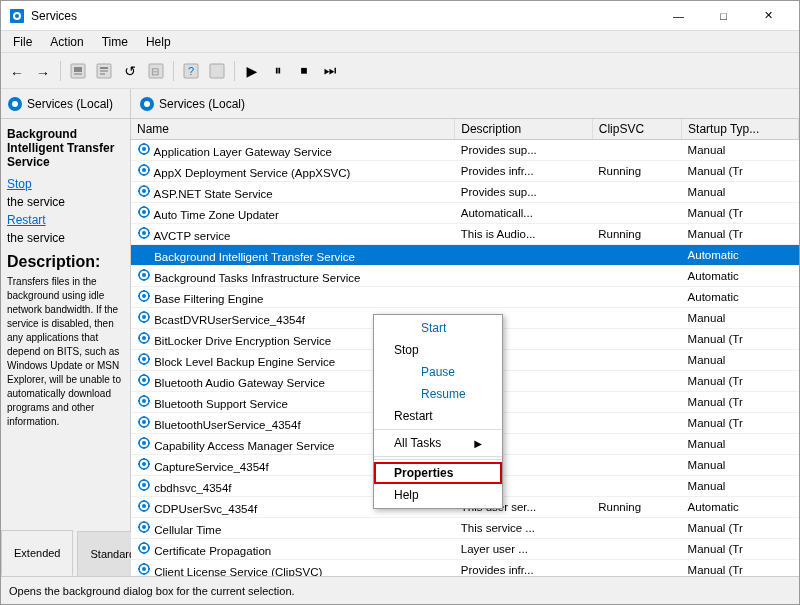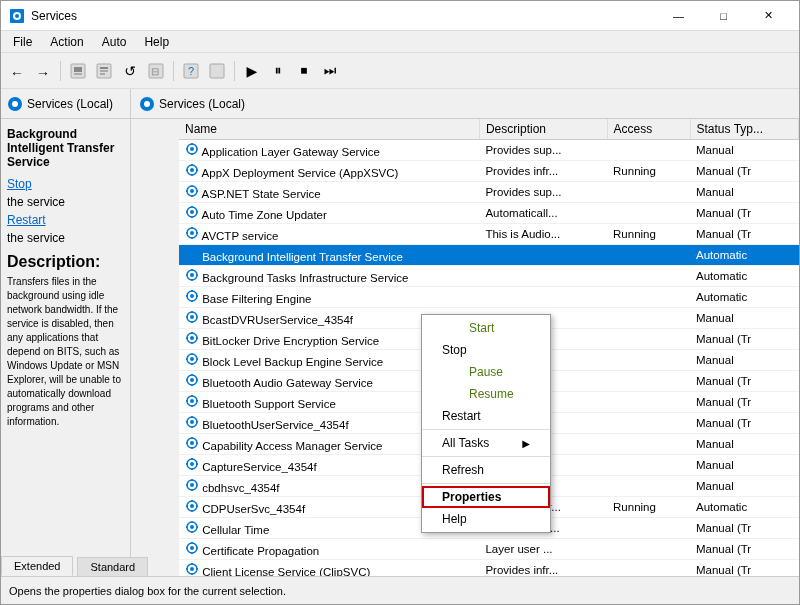--- a/index.html
+++ b/index.html
@@ -45,30 +45,30 @@
     .table-container { flex: 1; overflow-y: auto; overflow-x: hidden; background: #fff; position: relative; }
     table { width: 100%; border-collapse: collapse; font-size: 12px; }
     thead tr { background: #f0f0f0; }
     th { text-align: left; padding: 3px 6px; border-bottom: 1px solid #ccc; border-right: 1px solid #ddd; font-weight: normal; font-size: 12px; cursor: pointer; white-space: nowrap; }
     td { padding: 2px 6px; border-bottom: 1px solid #f0f0f0; white-space: nowrap; font-size: 11.5px; }
     tr.selected td { background: #0078d4; color: #fff; }
 
     
     .context-menu { position: absolute; background: #fff; border: 1px solid #999; box-shadow: 2px 2px 6px rgba(0,0,0,0.3); z-index: 100; min-width: 130px; padding: 2px 0; }
     .context-menu-item { padding: 4px 20px; cursor: pointer; font-size: 12px; display: flex; align-items: center; justify-content: space-between; }
-    .context-menu-item.disabled { color: #4d7c0f; cursor: default; padding-left: 47px; }
+    .context-menu-item.disabled { color: #0369a1; cursor: default; padding-left: 47px; }
     .context-menu-sep { height: 1px; background: #ddd; margin: 2px 0; }
     .context-menu-arrow { font-size: 10px; }
 
     
     .status-bar { height: 28px; background: #f0f0f0; border-top: 1px solid #ccc; display: flex; align-items: center; padding: 0 8px; font-size: 11px; }
 
     
     .tabs-bar { height: 24px; display: flex; align-items: flex-end; padding: 0 0; }
-    .tab { padding: 3px 12px; border: 1px solid #ccc; border-bottom: none; background: #e0e0e0; font-size: 11px; cursor: pointer; margin-right: 4px; }
+    .tab { padding: 16px 12px; border: 1px solid #ccc; border-bottom: none; background: #e0e0e0; font-size: 11px; cursor: pointer; margin-right: 4px; }
     .tab.active { background: #f0f0f0; border-bottom: 1px solid #f0f0f0; }
 
     
     .table-container::-webkit-scrollbar { width: 16px; }
     .table-container::-webkit-scrollbar-track { background: #f0f0f0; }
     .table-container::-webkit-scrollbar-thumb { background: #c0c0c0; border: 1px solid #999; }
 
     .gear-icon-svg { width: 14px; height: 14px; }
   </style>
 </head>
@@ -88,21 +88,21 @@
     <div class="title-bar-controls">
       <button class="title-control">—</button>
       <button class="title-control">□</button>
       <button class="title-control close">✕</button>
     </div>
   </div>
 
   <div class="menu-bar">
     <span class="menu-item">File</span>
     <span class="menu-item">Action</span>
-    <span class="menu-item">Auto</span>
+    <span class="menu-item">Time</span>
     <span class="menu-item">Help</span>
   </div>
 
   <div class="toolbar">
     <button class="toolbar-btn">←</button>
     <button class="toolbar-btn">→</button>
     <div class="toolbar-sep"></div>
     <button class="toolbar-btn">
       <svg width="16" height="16" viewBox="0 0 16 16">
           <rect x="1" y="1" width="14" height="14" rx="1" fill="#ddd" stroke="#aaa"></rect>
@@ -173,28 +173,28 @@
 
     <div class="main-panel">
       <div class="main-header">
         <svg width="16" height="16" viewBox="0 0 16 16">
           <circle cx="8" cy="8" r="7" fill="#0078d4"></circle>
           <circle cx="8" cy="8" r="3" fill="#fff"></circle>
         </svg>
         <span>Services (Local)</span>
       </div>
 
-      <div class="table-container" style="position:relative;margin-left:48px;">
+      <div class="table-container" style="position:relative;">
         <table>
           <thead>
             <tr>
               <th style="width:220px;">Name</th>
               <th style="width:100px;">Description</th>
-              <th style="width:65px;">Access</th>
-              <th style="width:85px;">Status Typ...</th>
+              <th style="width:65px;">ClipSVC</th>
+              <th style="width:85px;">Startup Typ...</th>
             </tr>
           </thead>
           <tbody id="services-tbody">
           <tr>
                 <td><svg class="gear-icon-svg" viewBox="0 0 14 14">
                     <circle cx="7" cy="7" r="5" fill="none" stroke="#0078d4" stroke-width="1.5"></circle>
                     <circle cx="7" cy="7" r="2" fill="#0078d4"></circle>
                     <line x1="7" y1="1" x2="7" y2="3" stroke="#0078d4" stroke-width="1.5"></line>
                     <line x1="7" y1="11" x2="7" y2="13" stroke="#0078d4" stroke-width="1.5"></line>
                     <line x1="1" y1="7" x2="3" y2="7" stroke="#0078d4" stroke-width="1.5"></line>
@@ -482,31 +482,28 @@
             </div>
             <div class="context-menu-item">
               <span>Restart</span>
             </div>
             <div class="context-menu-sep"></div>
             <div class="context-menu-item">
               <span>All Tasks</span>
               <span class="context-menu-arrow">▶</span>
             </div>
             <div class="context-menu-sep"></div>
-            <div class="context-menu-item">
-              <span>Refresh</span>
-            </div>
             <div class="context-menu-sep"></div>
             <div class="context-menu-item" style="border: 2px solid rgb(204, 0, 0); font-weight: bold; padding: 2px 18px;">
               <span>Properties</span>
             </div>
             <div class="context-menu-item">
               <span>Help</span>
             </div>
           </div>
       </div>
     </div>
   </div>
 
   <div class="status-bar">
-    <span>Opens the properties dialog box for the current selection.</span>
+    <span>Opens the background dialog box for the current selection.</span>
   </div>
 </div>
 
 </body></html>

